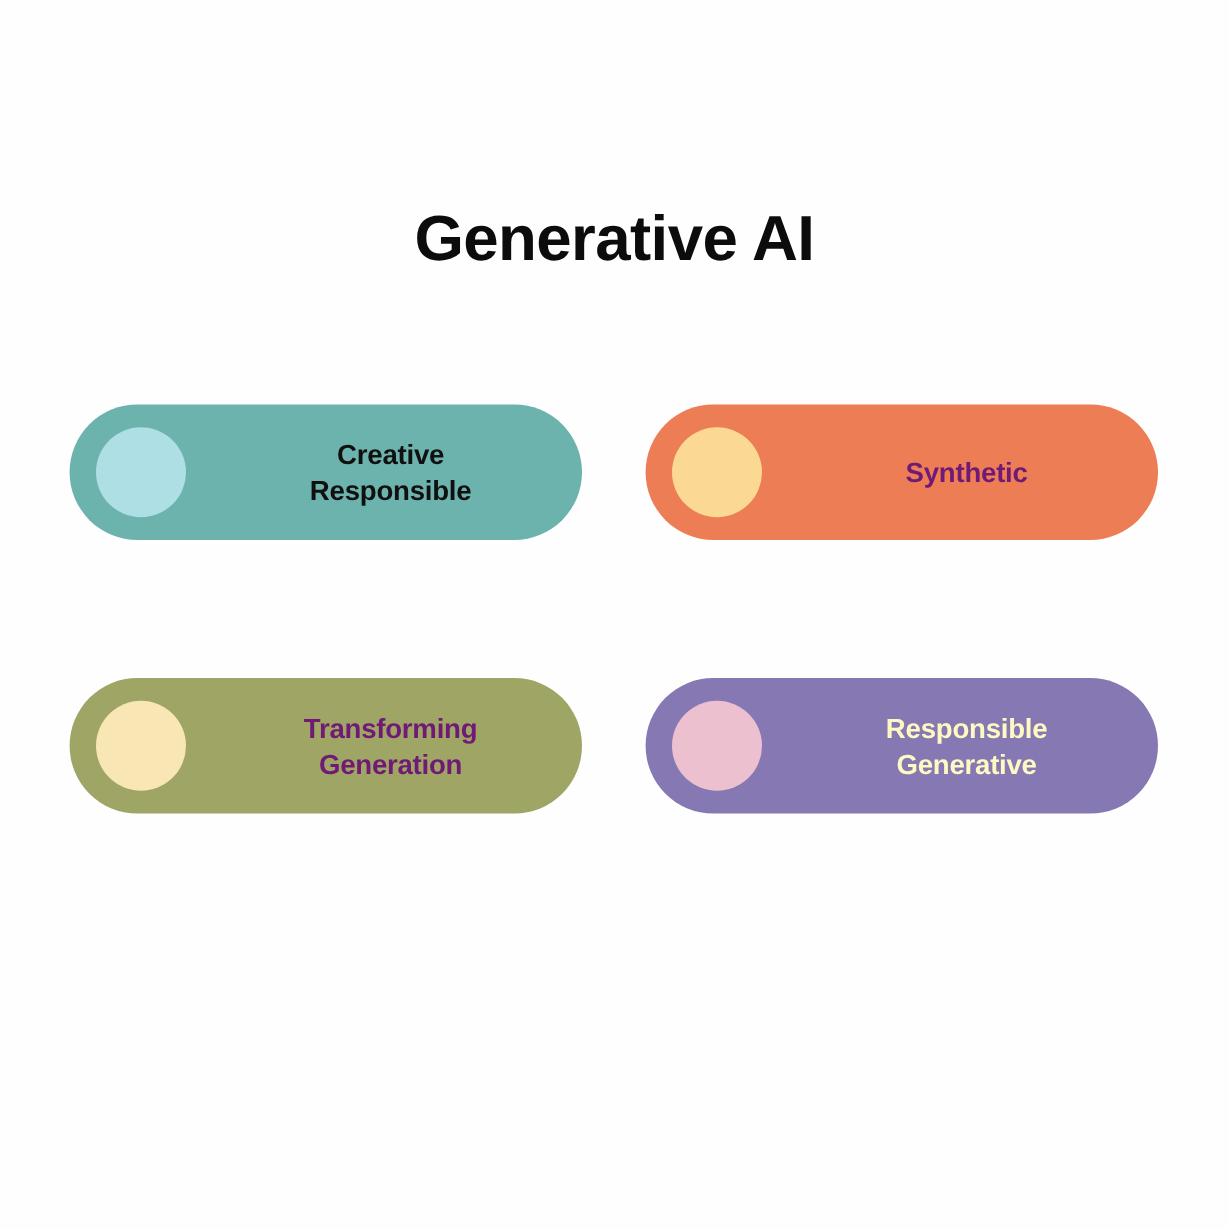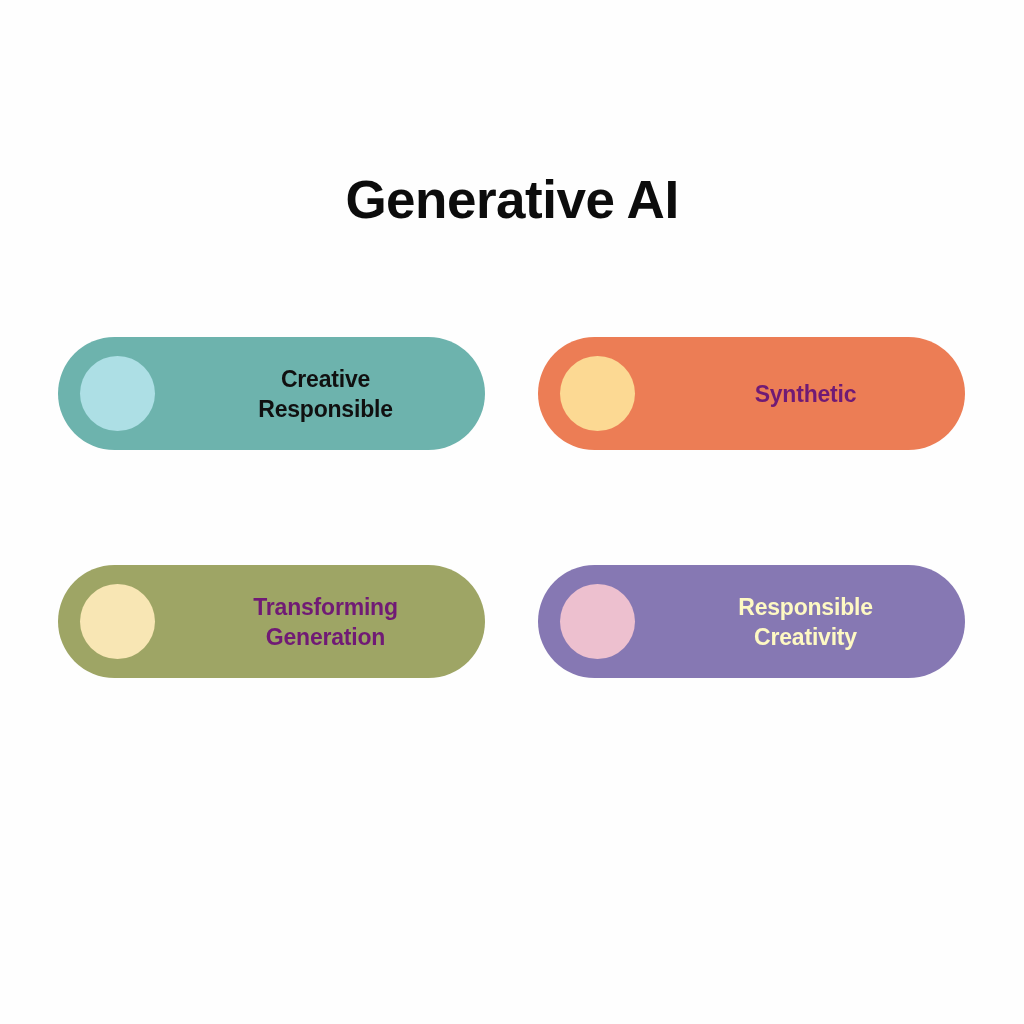--- a/index.html
+++ b/index.html
@@ -123,18 +123,18 @@
       <span class="pill-label" style="color: #701a75;">
         <span class="line">Transforming</span>
         <span class="line">Generation</span>
       </span>
     </div>
 
     <div class="pill pos-3" style="background: rgb(134, 120, 179);">
       <span class="pill-dot" style="background: rgb(237, 192, 207);"></span>
       <span class="pill-label" style="color: #fef9c3;">
         <span class="line">Responsible</span>
-        <span class="line">Creativity</span>
+        <span class="line">Generative</span>
       </span>
     </div>
 
   </div>
 </div>
 
 </body></html>

